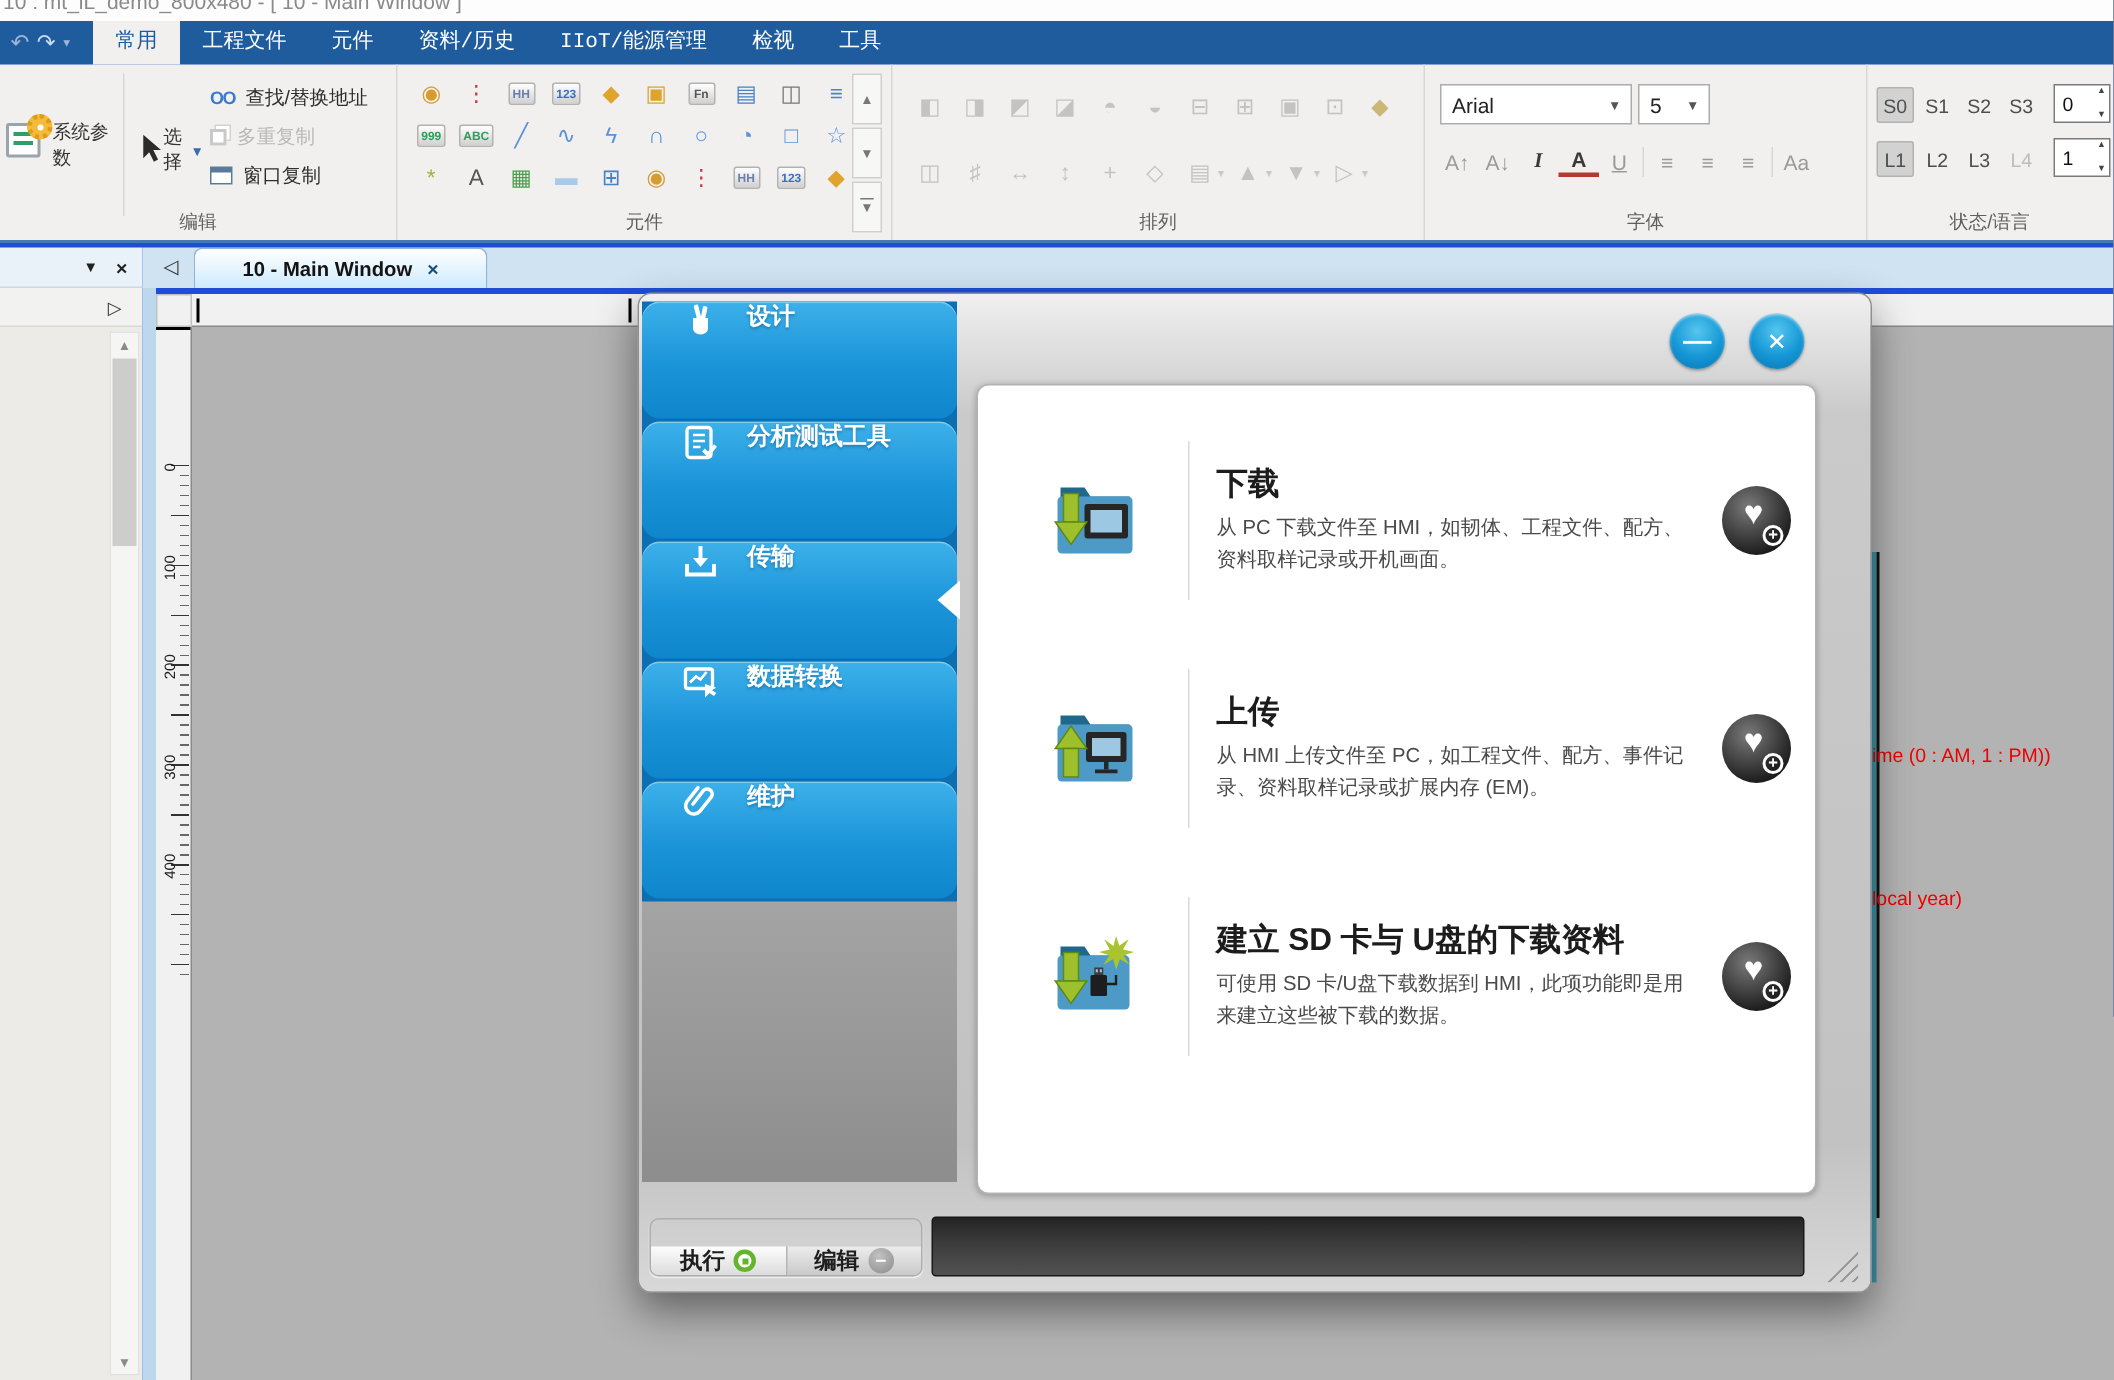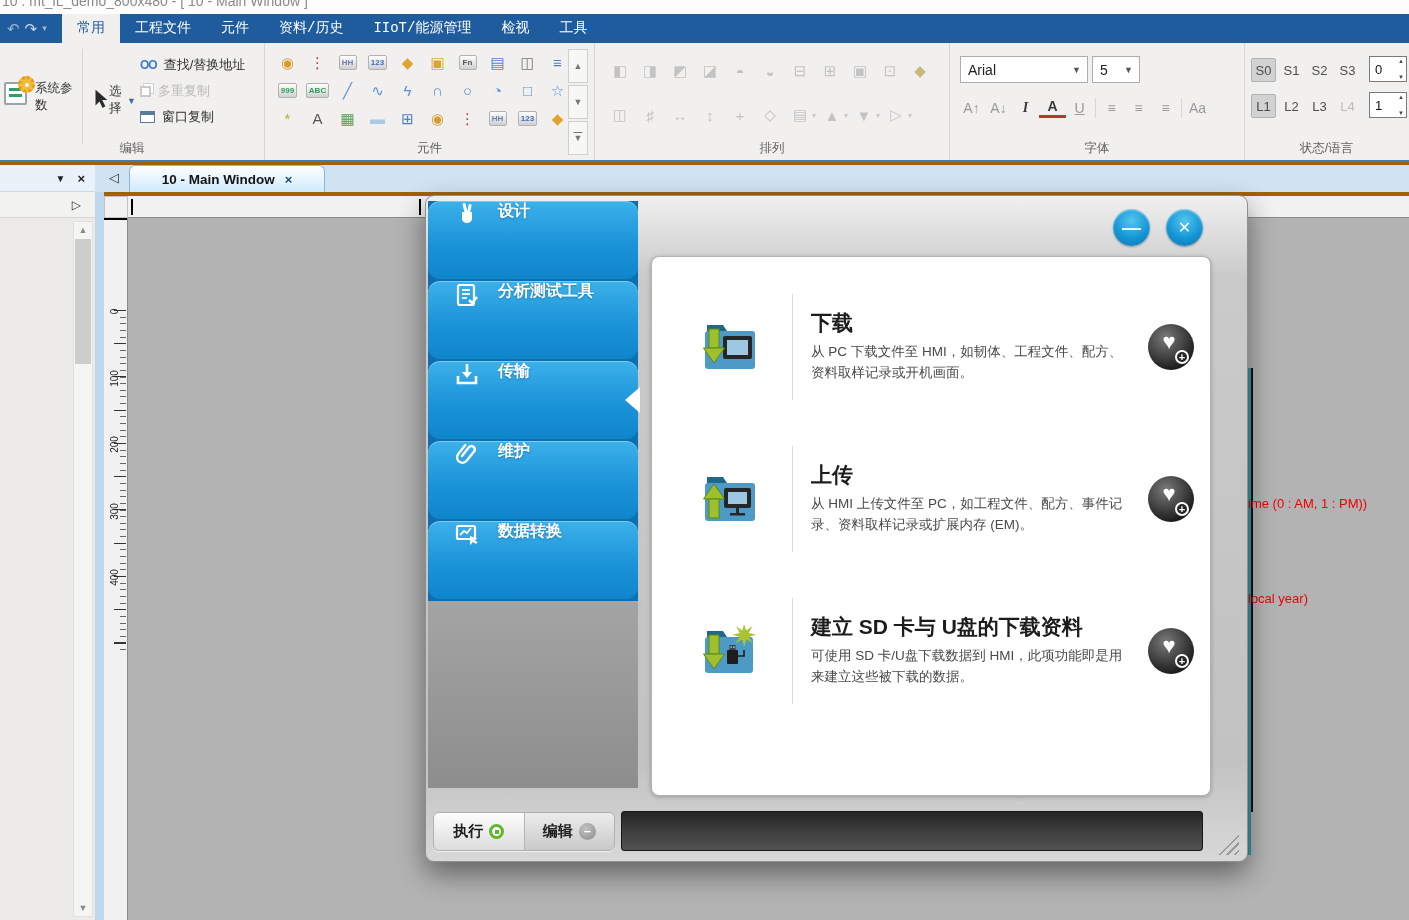--- a/index.html
+++ b/index.html
@@ -1,16 +1,16 @@
 <!DOCTYPE html>
 <html><head>
 <meta charset="utf-8">
 <style>
   html,body{margin:0;padding:0;background:#888;}
-  #stage{position:relative;width:1409px;height:920px;overflow:hidden;background:#a16207;
+  #stage{position:relative;width:1409px;height:920px;overflow:hidden;background:#1d4ed8;
          font-family:"Liberation Sans","DejaVu Sans",sans-serif;-webkit-font-smoothing:antialiased;}
   #stage *{box-sizing:border-box;}
 
   
   .titlebar{position:absolute;left:0;top:0;width:100%;height:14px;background:#fdfdfd;overflow:hidden;}
   .titlebar span{position:absolute;left:2px;top:-7px;font-size:14px;color:#8a8a8a;white-space:nowrap;}
 
   
   .ribbontabs{position:absolute;left:0;top:14px;width:100%;height:29px;background:#1f5c9e;display:flex;align-items:stretch;}
   .qat{width:62px;display:flex;align-items:center;gap:5px;padding-left:7px;}
@@ -150,21 +150,21 @@
   .ctext{flex:1;padding-left:18px;padding-right:6px;}
   .ctitle{font-size:21px;font-weight:bold;color:#1c1c1c;margin-bottom:6px;line-height:1.25;}
   .cdesc{font-size:13.5px;color:#4a4a4a;line-height:1.55;max-width:330px;}
   .heart{position:relative;width:46px;height:46px;border-radius:50%;flex:none;margin-left:10px;
          background:radial-gradient(circle at 38% 30%,#7a7a7a,#1c1c1c 75%);}
   .heart .h{position:absolute;left:0;right:4px;top:7px;text-align:center;color:#fff;font-size:22px;line-height:1;}
   .heart .p{position:absolute;right:5px;bottom:6px;width:14px;height:14px;border:2px solid #fff;border-radius:50%;
             color:#fff;font-size:11px;font-weight:bold;line-height:11px;text-align:center;background:rgba(30,30,30,.55);}
 
   .btnbar{position:absolute;left:7px;top:616px;width:182px;height:39px;border:1px solid #aeaeae;border-radius:6px;overflow:hidden;display:flex;
-          box-shadow:0 1px 1px rgba(255,255,255,.7);}
+          box-shadow:0 1px 1px rgba(255,255,255,.7);align-items:flex-end;}
   .dlgbtn{flex:1;display:flex;align-items:center;justify-content:center;gap:6px;font-size:15px;font-weight:bold;color:#1e1e1e;
           background:linear-gradient(180deg,#fdfdfd,#dcdcdc);}
   .dlgbtn.second{background:linear-gradient(180deg,#ececec,#c9c9c9);border-left:1px solid #b5b5b5;}
   .ic-exec{width:15px;height:15px;border:3px solid #63b52c;border-radius:50%;position:relative;background:#fff;}
   .ic-exec i{position:absolute;left:2.5px;top:2.5px;width:4px;height:4px;background:#63b52c;}
   .ic-editm{width:17px;height:17px;border-radius:50%;background:radial-gradient(circle at 40% 32%,#c2c2c2,#8b8b8b);
             color:#fff;font-size:13px;line-height:16px;text-align:center;font-weight:bold;}
   .statusbar{position:absolute;left:195px;top:615px;width:582px;height:40px;border-radius:3px;border:1px solid #181818;
              background:linear-gradient(180deg,#242424,#3c3c3c 45%,#525252);}
   .grip{position:absolute;right:8px;bottom:6px;width:26px;height:26px;
@@ -466,35 +466,35 @@
             <path d="M9 11 l5 6 l5 -6 z" fill="#fff"></path>
           </svg>
         </span>
         <span class="ml">传输</span>
         <span class="sb-arrow"></span>
       </div>
 
       <div class="sb-item">
         <span class="mi">
           <svg width="28" height="28" viewBox="0 0 28 28">
-            <path d="M9 15 l7 -9 a3.4 3.4 0 0 1 5.4 4 l-8 10 a5.4 5.4 0 0 1 -8.6 -6.4 l7.5 -9.5" fill="none" stroke="#fff" stroke-width="2.4" stroke-linecap="round"></path>
-          </svg>
-        </span>
-        <span class="ml">维护</span>
+            <rect x="4" y="5" width="18" height="13" rx="1.5" fill="none" stroke="#fff" stroke-width="2.2"></rect>
+            <path d="M7 14 l4 -4 l3 2 l4 -5" fill="none" stroke="#fff" stroke-width="1.8"></path>
+            <path d="M17 15 l0 9 l3 -3 l3 2 l1.5 -2 l-3 -2 l3 -1.5 z" fill="#fff"></path>
+          </svg>
+        </span>
+        <span class="ml">数据转换</span>
       </div>
 
       <div class="sb-item">
         <span class="mi">
           <svg width="28" height="28" viewBox="0 0 28 28">
-            <rect x="4" y="5" width="18" height="13" rx="1.5" fill="none" stroke="#fff" stroke-width="2.2"></rect>
-            <path d="M7 14 l4 -4 l3 2 l4 -5" fill="none" stroke="#fff" stroke-width="1.8"></path>
-            <path d="M17 15 l0 9 l3 -3 l3 2 l1.5 -2 l-3 -2 l3 -1.5 z" fill="#fff"></path>
-          </svg>
-        </span>
-        <span class="ml">数据转换</span>
+            <path d="M9 15 l7 -9 a3.4 3.4 0 0 1 5.4 4 l-8 10 a5.4 5.4 0 0 1 -8.6 -6.4 l7.5 -9.5" fill="none" stroke="#fff" stroke-width="2.4" stroke-linecap="round"></path>
+          </svg>
+        </span>
+        <span class="ml">维护</span>
       </div>
 
       <div class="sb-gray"></div>
     </div>
 
     <div class="content">
 
       <div class="crow">
         <span class="cicon">
           <svg width="66" height="58" viewBox="0 0 66 58">

